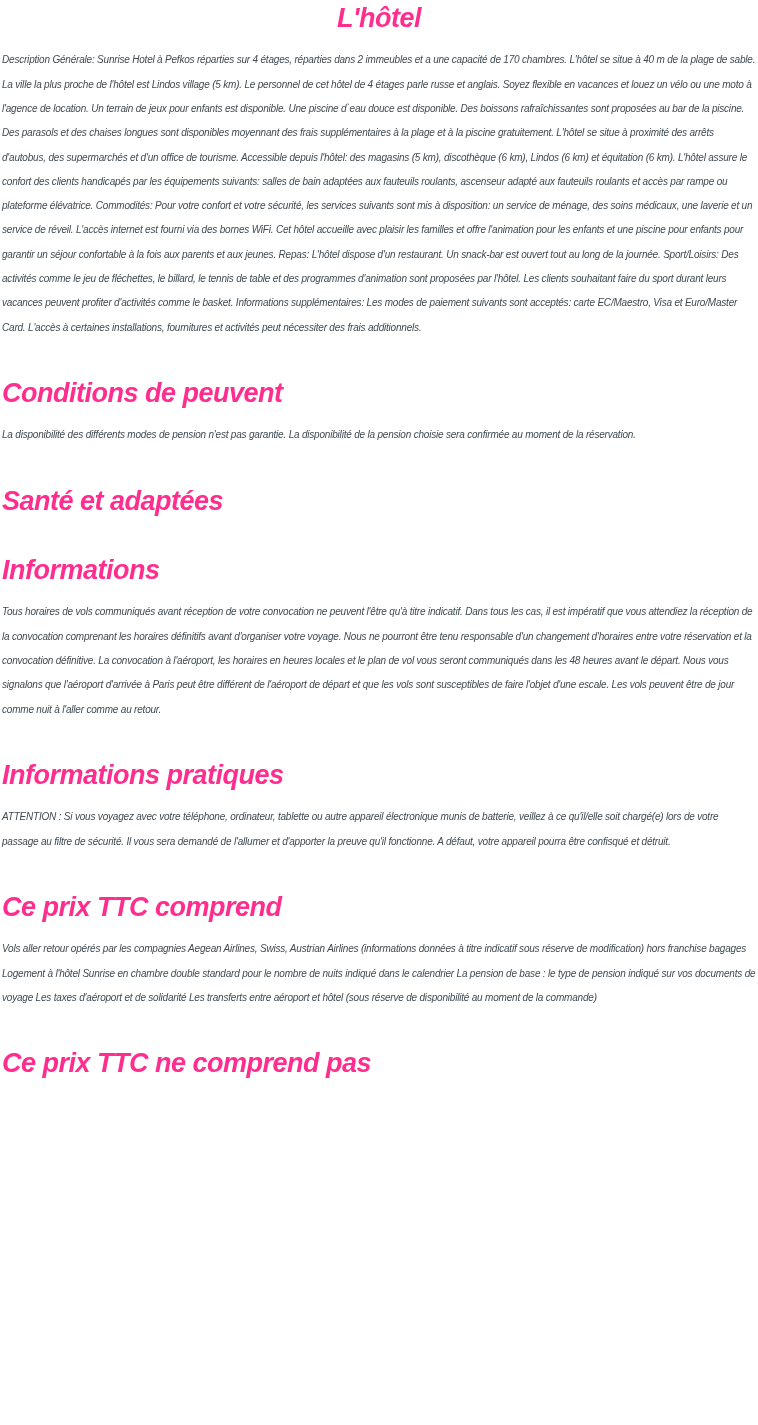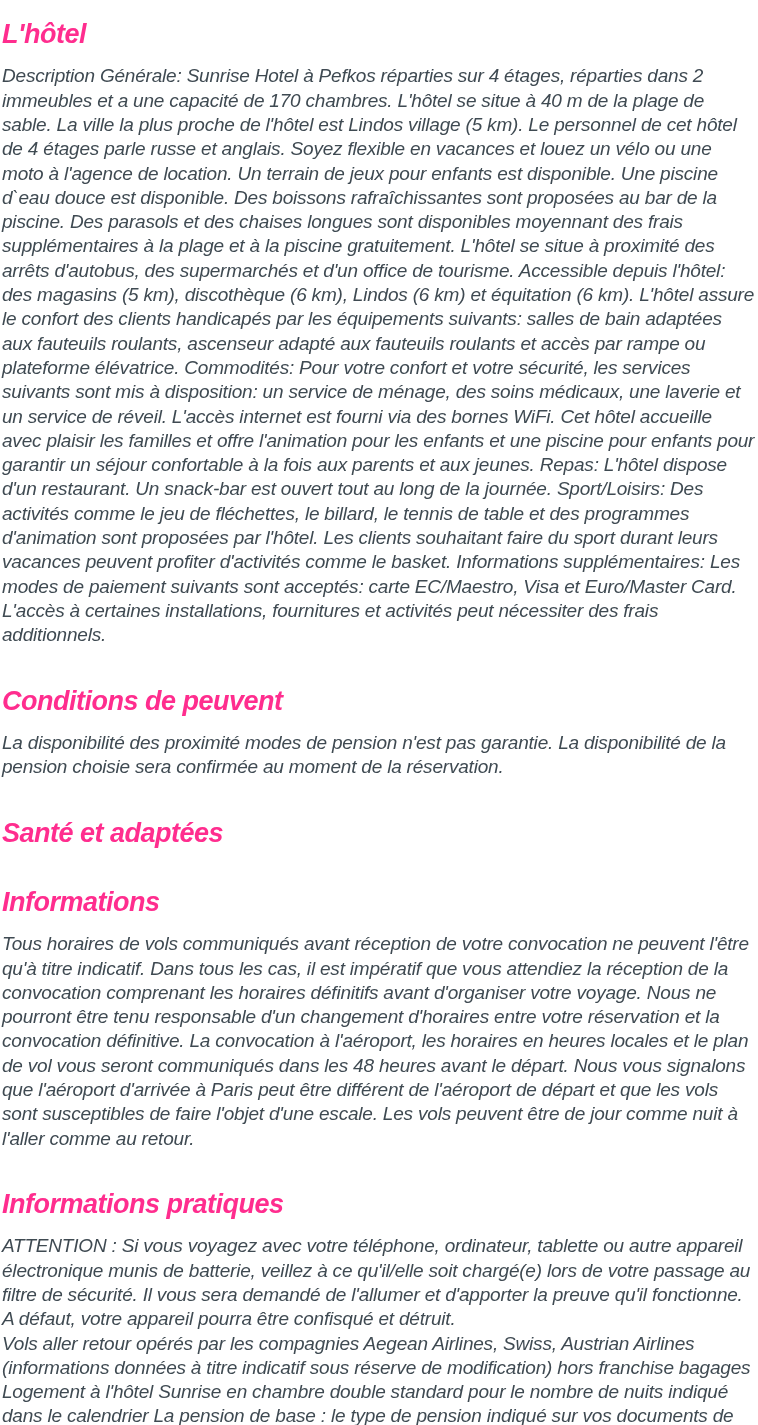--- a/index.html
+++ b/index.html
@@ -24,61 +24,63 @@
   .section-heading {
     color: var(--heading-color, #ff2d8e);
     font-size: 27px;
     font-weight: bold;
     font-style: italic;
     line-height: 1.2;
     letter-spacing: -0.5px;
     margin: 37px 0 14px 0;
   }
   .section:first-child .section-heading {
-    margin-top: 16px;
+    margin-top: 0;
+    text-align: center;
   }
   .section-body {
     color: var(--body-color, #3f4a52);
-    font-size: 19px;
+    font-size: 10px;
     font-style: italic;
     line-height: 24.3px;
     letter-spacing: -0.2px;
     margin: 0;
   }
 </style>
 </head>
 <body style="background: rgb(255, 255, 255);">
 
 <main class="page">
 
   <section class="section">
     <h1 class="section-heading">L'hôtel</h1>
     <p class="section-body">Description Générale: Sunrise Hotel à Pefkos réparties sur 4 étages, réparties dans 2 immeubles et a une capacité de 170 chambres. L'hôtel se situe à 40 m de la plage de sable. La ville la plus proche de l'hôtel est Lindos village (5 km). Le personnel de cet hôtel de 4 étages parle russe et anglais. Soyez flexible en vacances et louez un vélo ou une moto à l'agence de location. Un terrain de jeux pour enfants est disponible. Une piscine d`eau douce est disponible. Des boissons rafraîchissantes sont proposées au bar de la piscine. Des parasols et des chaises longues sont disponibles moyennant des frais supplémentaires à la plage et à la piscine gratuitement. L'hôtel se situe à proximité des arrêts d'autobus, des supermarchés et d'un office de tourisme. Accessible depuis l'hôtel: des magasins (5 km), discothèque (6 km), Lindos (6 km) et équitation (6 km). L'hôtel assure le confort des clients handicapés par les équipements suivants: salles de bain adaptées aux fauteuils roulants, ascenseur adapté aux fauteuils roulants et accès par rampe ou plateforme élévatrice. Commodités: Pour votre confort et votre sécurité, les services suivants sont mis à disposition: un service de ménage, des soins médicaux, une laverie et un service de réveil. L'accès internet est fourni via des bornes WiFi. Cet hôtel accueille avec plaisir les familles et offre l'animation pour les enfants et une piscine pour enfants pour garantir un séjour confortable à la fois aux parents et aux jeunes. Repas: L'hôtel dispose d'un restaurant. Un snack-bar est ouvert tout au long de la journée. Sport/Loisirs: Des activités comme le jeu de fléchettes, le billard, le tennis de table et des programmes d'animation sont proposées par l'hôtel. Les clients souhaitant faire du sport durant leurs vacances peuvent profiter d'activités comme le basket. Informations supplémentaires: Les modes de paiement suivants sont acceptés: carte EC/Maestro, Visa et Euro/Master Card. L'accès à certaines installations, fournitures et activités peut nécessiter des frais additionnels.</p>
   </section>
 
   <section class="section">
     <h2 class="section-heading">Conditions de peuvent</h2>
-    <p class="section-body">La disponibilité des proximité modes de pension n'est pas garantie. La disponibilité de la pension choisie sera confirmée au moment de la réservation.</p>
+    <p class="section-body">La disponibilité des différents modes de pension n'est pas garantie. La disponibilité de la pension choisie sera confirmée au moment de la réservation.</p>
   </section>
 
   <section class="section">
     <h2 class="section-heading">Santé et adaptées</h2>
   </section>
 
   <section class="section">
     <h2 class="section-heading">Informations</h2>
     <p class="section-body">Tous horaires de vols communiqués avant réception de votre convocation ne peuvent l'être qu'à titre indicatif. Dans tous les cas, il est impératif que vous attendiez la réception de la convocation comprenant les horaires définitifs avant d'organiser votre voyage. Nous ne pourront être tenu responsable d'un changement d'horaires entre votre réservation et la convocation définitive. La convocation à l'aéroport, les horaires en heures locales et le plan de vol vous seront communiqués dans les 48 heures avant le départ. Nous vous signalons que l'aéroport d'arrivée à Paris peut être différent de l'aéroport de départ et que les vols sont susceptibles de faire l'objet d'une escale. Les vols peuvent être de jour comme nuit à l'aller comme au retour.</p>
   </section>
 
   <section class="section">
     <h2 class="section-heading">Informations pratiques</h2>
     <p class="section-body">ATTENTION : Si vous voyagez avec votre téléphone, ordinateur, tablette ou autre appareil électronique munis de batterie, veillez à ce qu'il/elle soit chargé(e) lors de votre passage au filtre de sécurité. Il vous sera demandé de l'allumer et d'apporter la preuve qu'il fonctionne. A défaut, votre appareil pourra être confisqué et détruit.</p>
   </section>
 
   <section class="section">
+    <h2 class="section-heading">Ce prix TTC comprend</h2>
     <p class="section-body">Vols aller retour opérés par les compagnies Aegean Airlines, Swiss, Austrian Airlines (informations données à titre indicatif sous réserve de modification) hors franchise bagages Logement à l'hôtel Sunrise en chambre double standard pour le nombre de nuits indiqué dans le calendrier La pension de base : le type de pension indiqué sur vos documents de voyage Les taxes d'aéroport et de solidarité Les transferts entre aéroport et hôtel (sous réserve de disponibilité au moment de la commande)</p>
   </section>
 
   <section class="section">
     <h2 class="section-heading">Ce prix TTC ne comprend pas</h2>
 
   </section>
 
 </main>
 

